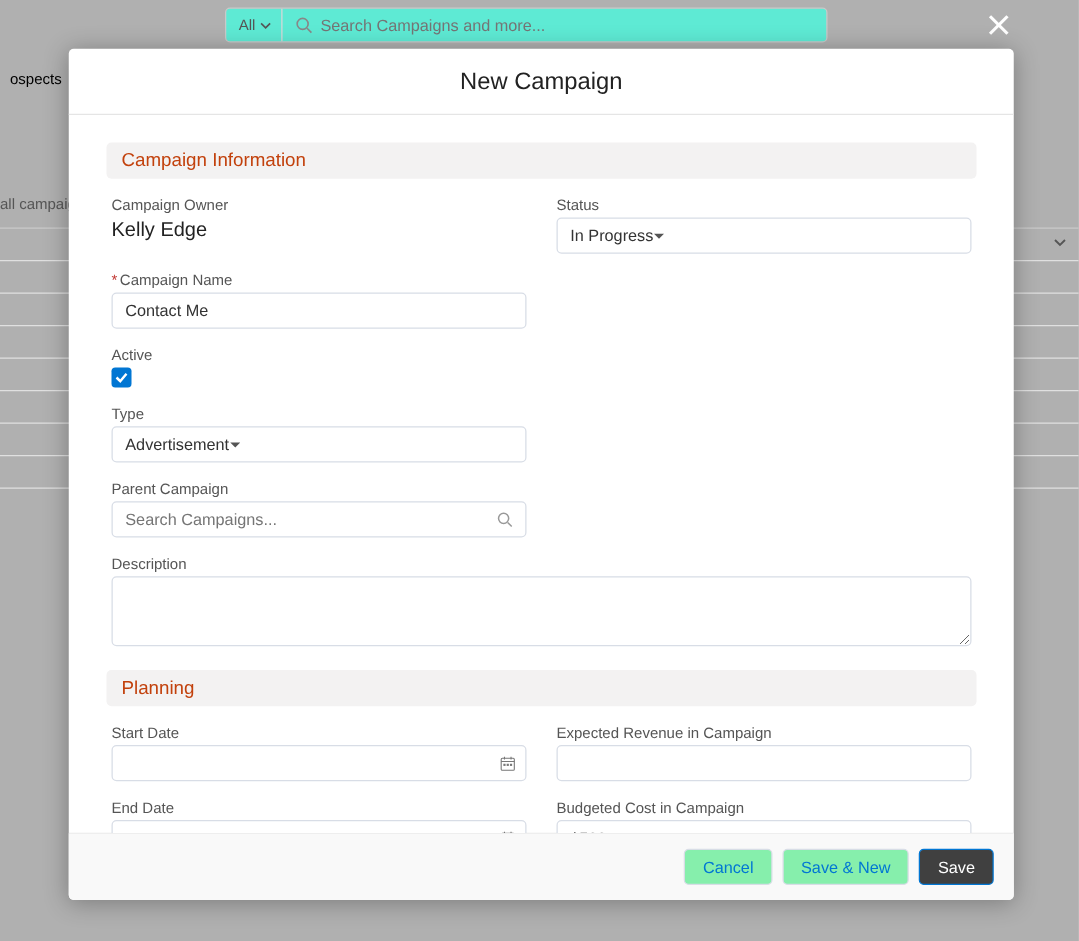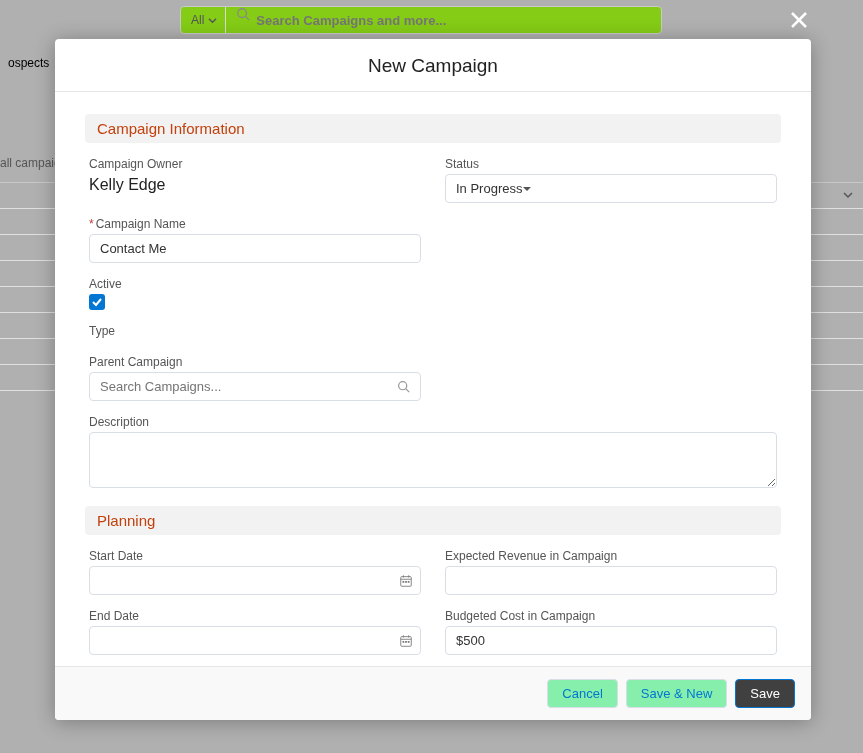--- a/index.html
+++ b/index.html
@@ -15,24 +15,25 @@
       position: absolute;
       inset: 0;
       background: #b0b0b0;
     }
     .search-bar-bg {
       position: absolute;
       top: 6px;
       left: 180px;
       width: 482px;
       height: 28px;
-      background: #84cc16;
+      background: #5eead4;
       border: 1px solid #c9c9c9;
       border-radius: 4px;
       display: flex;
+      align-items: center;
     }
     .search-scope {
       padding: 0 8px 0 10px;
       border-right: 1px solid #d8d8d8;
       font-size: 12px;
       color: #555;
       display: flex;
       align-items: center;
       gap: 4px;
       height: 100%;
@@ -43,21 +44,20 @@
       color: #888;
     }
     .search-icon svg { width: 14px; height: 14px; display: block; }
     .search-input {
       border: none;
       outline: none;
       font-size: 13px;
       color: #555;
       flex: 1;
       background: transparent;
-      font-weight: bold;
     }
     .close-x {
       position: absolute;
       top: 10px;
       right: 54px;
       color: #fff;
       cursor: pointer;
     }
     .close-x svg { width: 20px; height: 20px; display: block; }
     .bg-tab {
@@ -318,20 +318,26 @@
             <svg viewBox="0 0 10 10">
                 <path d="M1 5l3 3 5-6" stroke="currentColor" fill="none" stroke-width="2"></path>
               </svg>
           </div>
         </div>
 
         <div></div>
 
         <div class="field">
           <span class="field-label">Type</span>
+          <div class="select">
+            <span>Advertisement</span>
+            <svg viewBox="0 0 10 10">
+                <path d="M1 3l4 4 4-4" fill="currentColor"></path>
+              </svg>
+          </div>
         </div>
 
         <div></div>
 
         <div class="field">
           <span class="field-label">Parent Campaign</span>
           <div class="lookup">
             <input placeholder="Search Campaigns..." style="">
             <svg viewBox="0 0 16 16">
                 <circle cx="7" cy="7" r="5" stroke="currentColor" fill="none" stroke-width="1.5"></circle>

